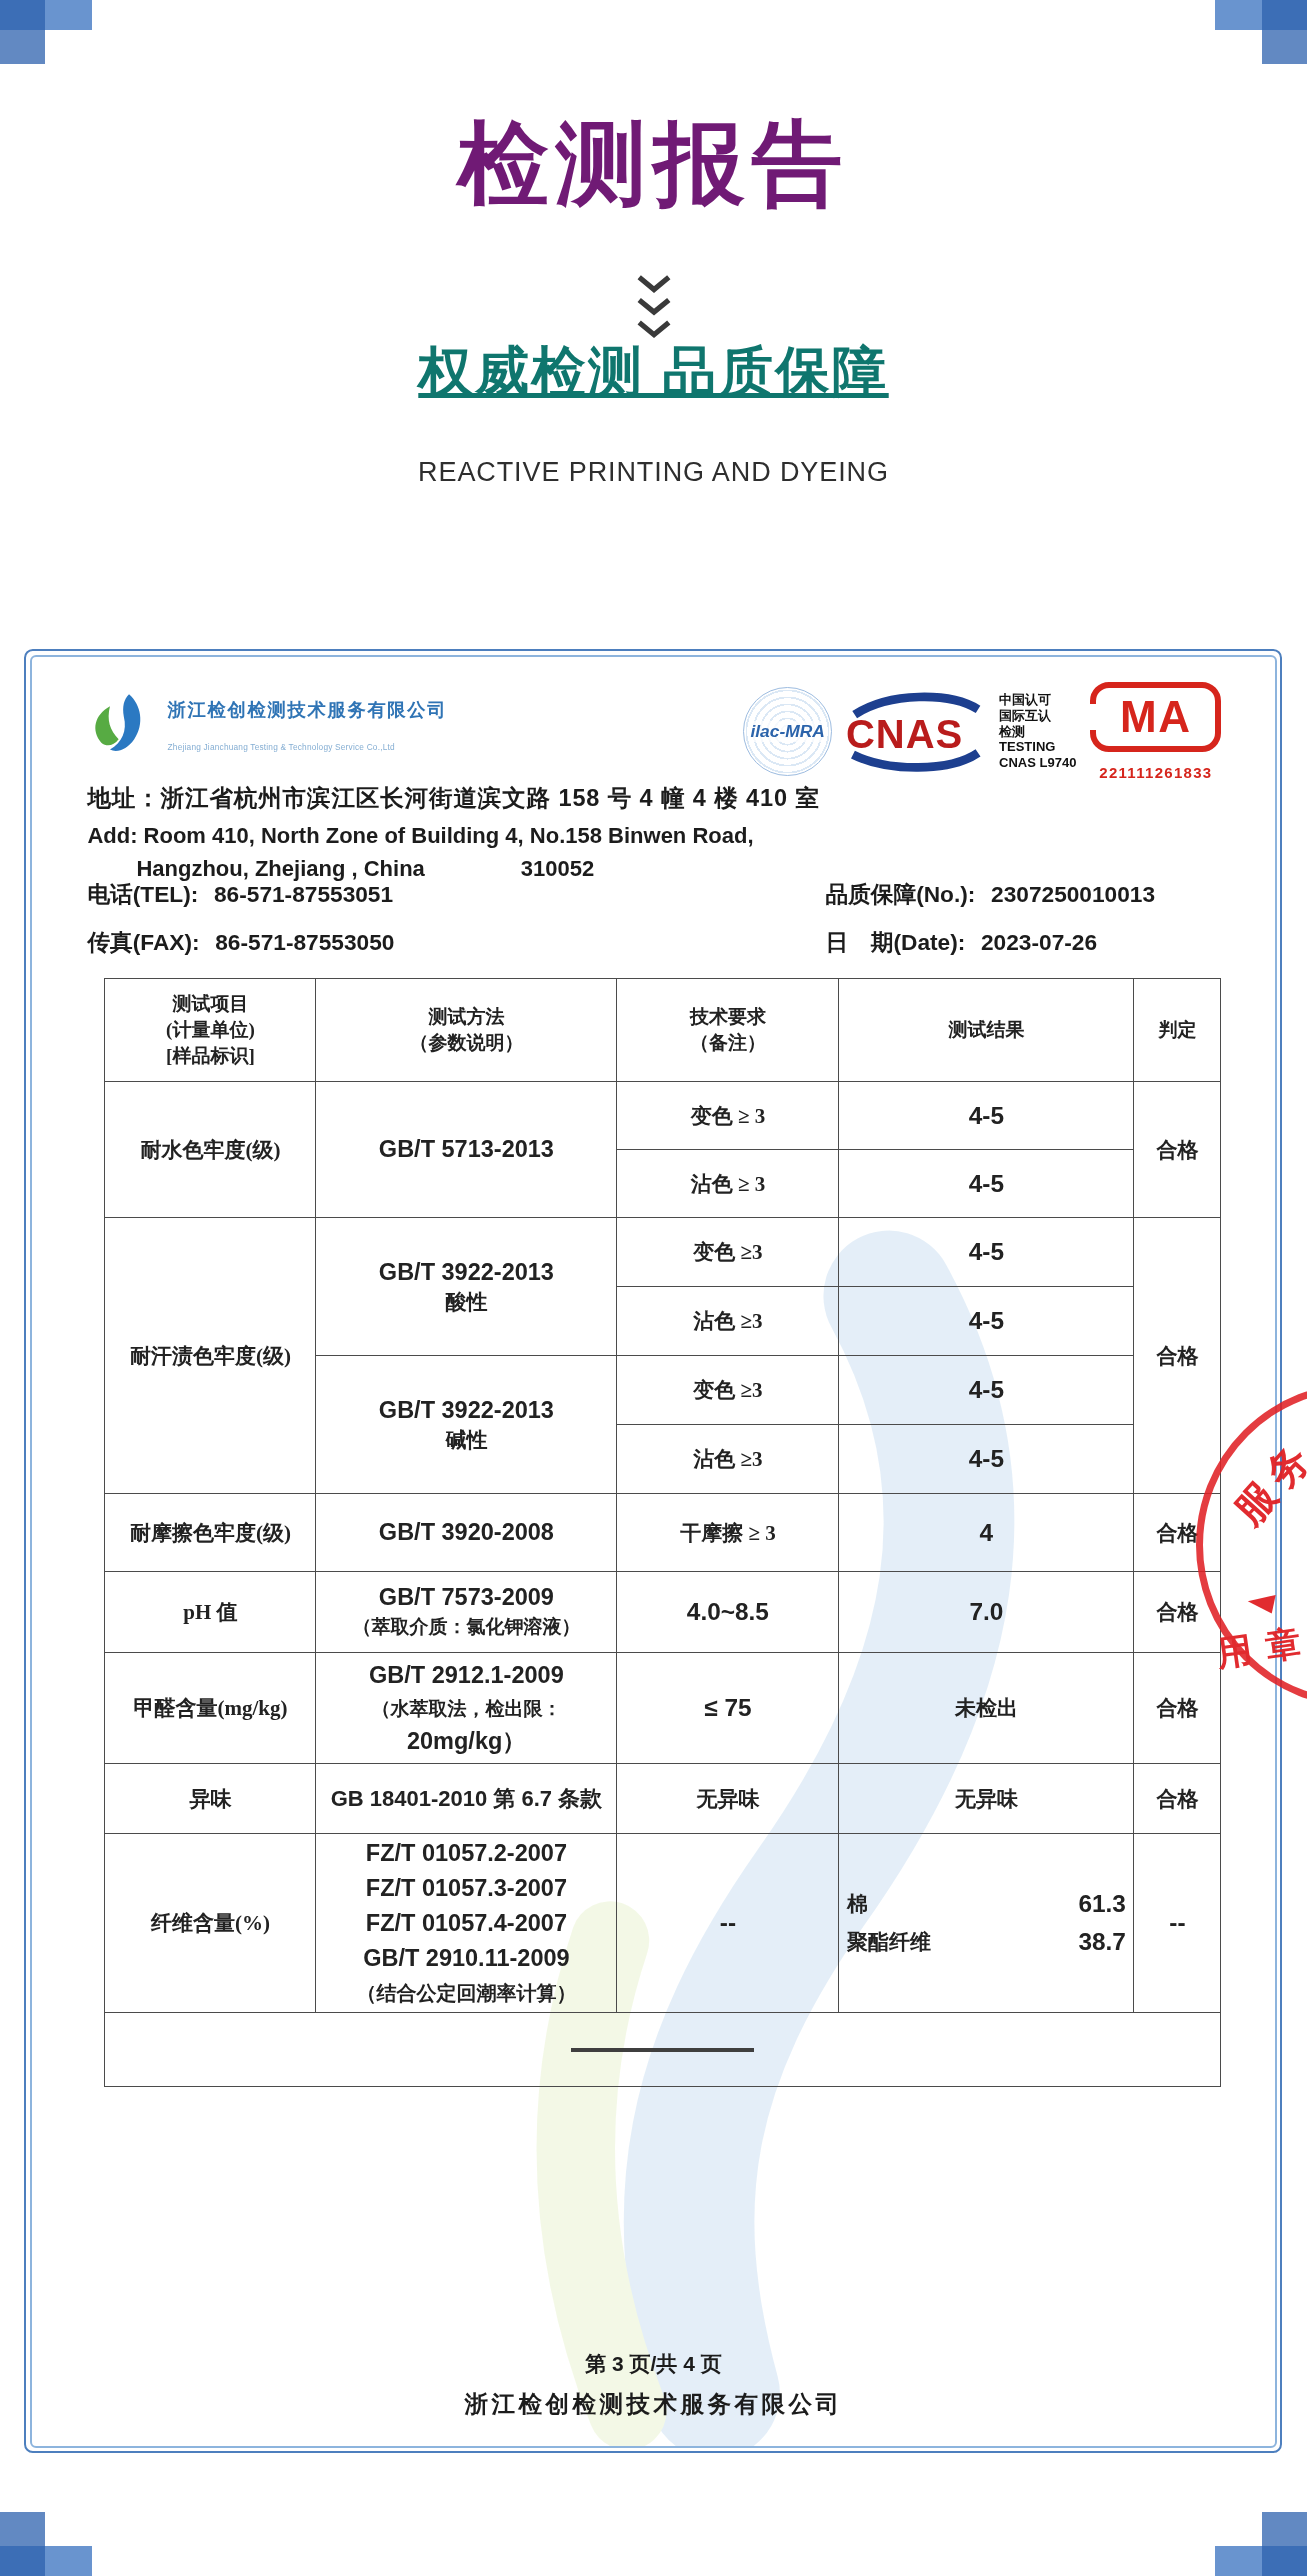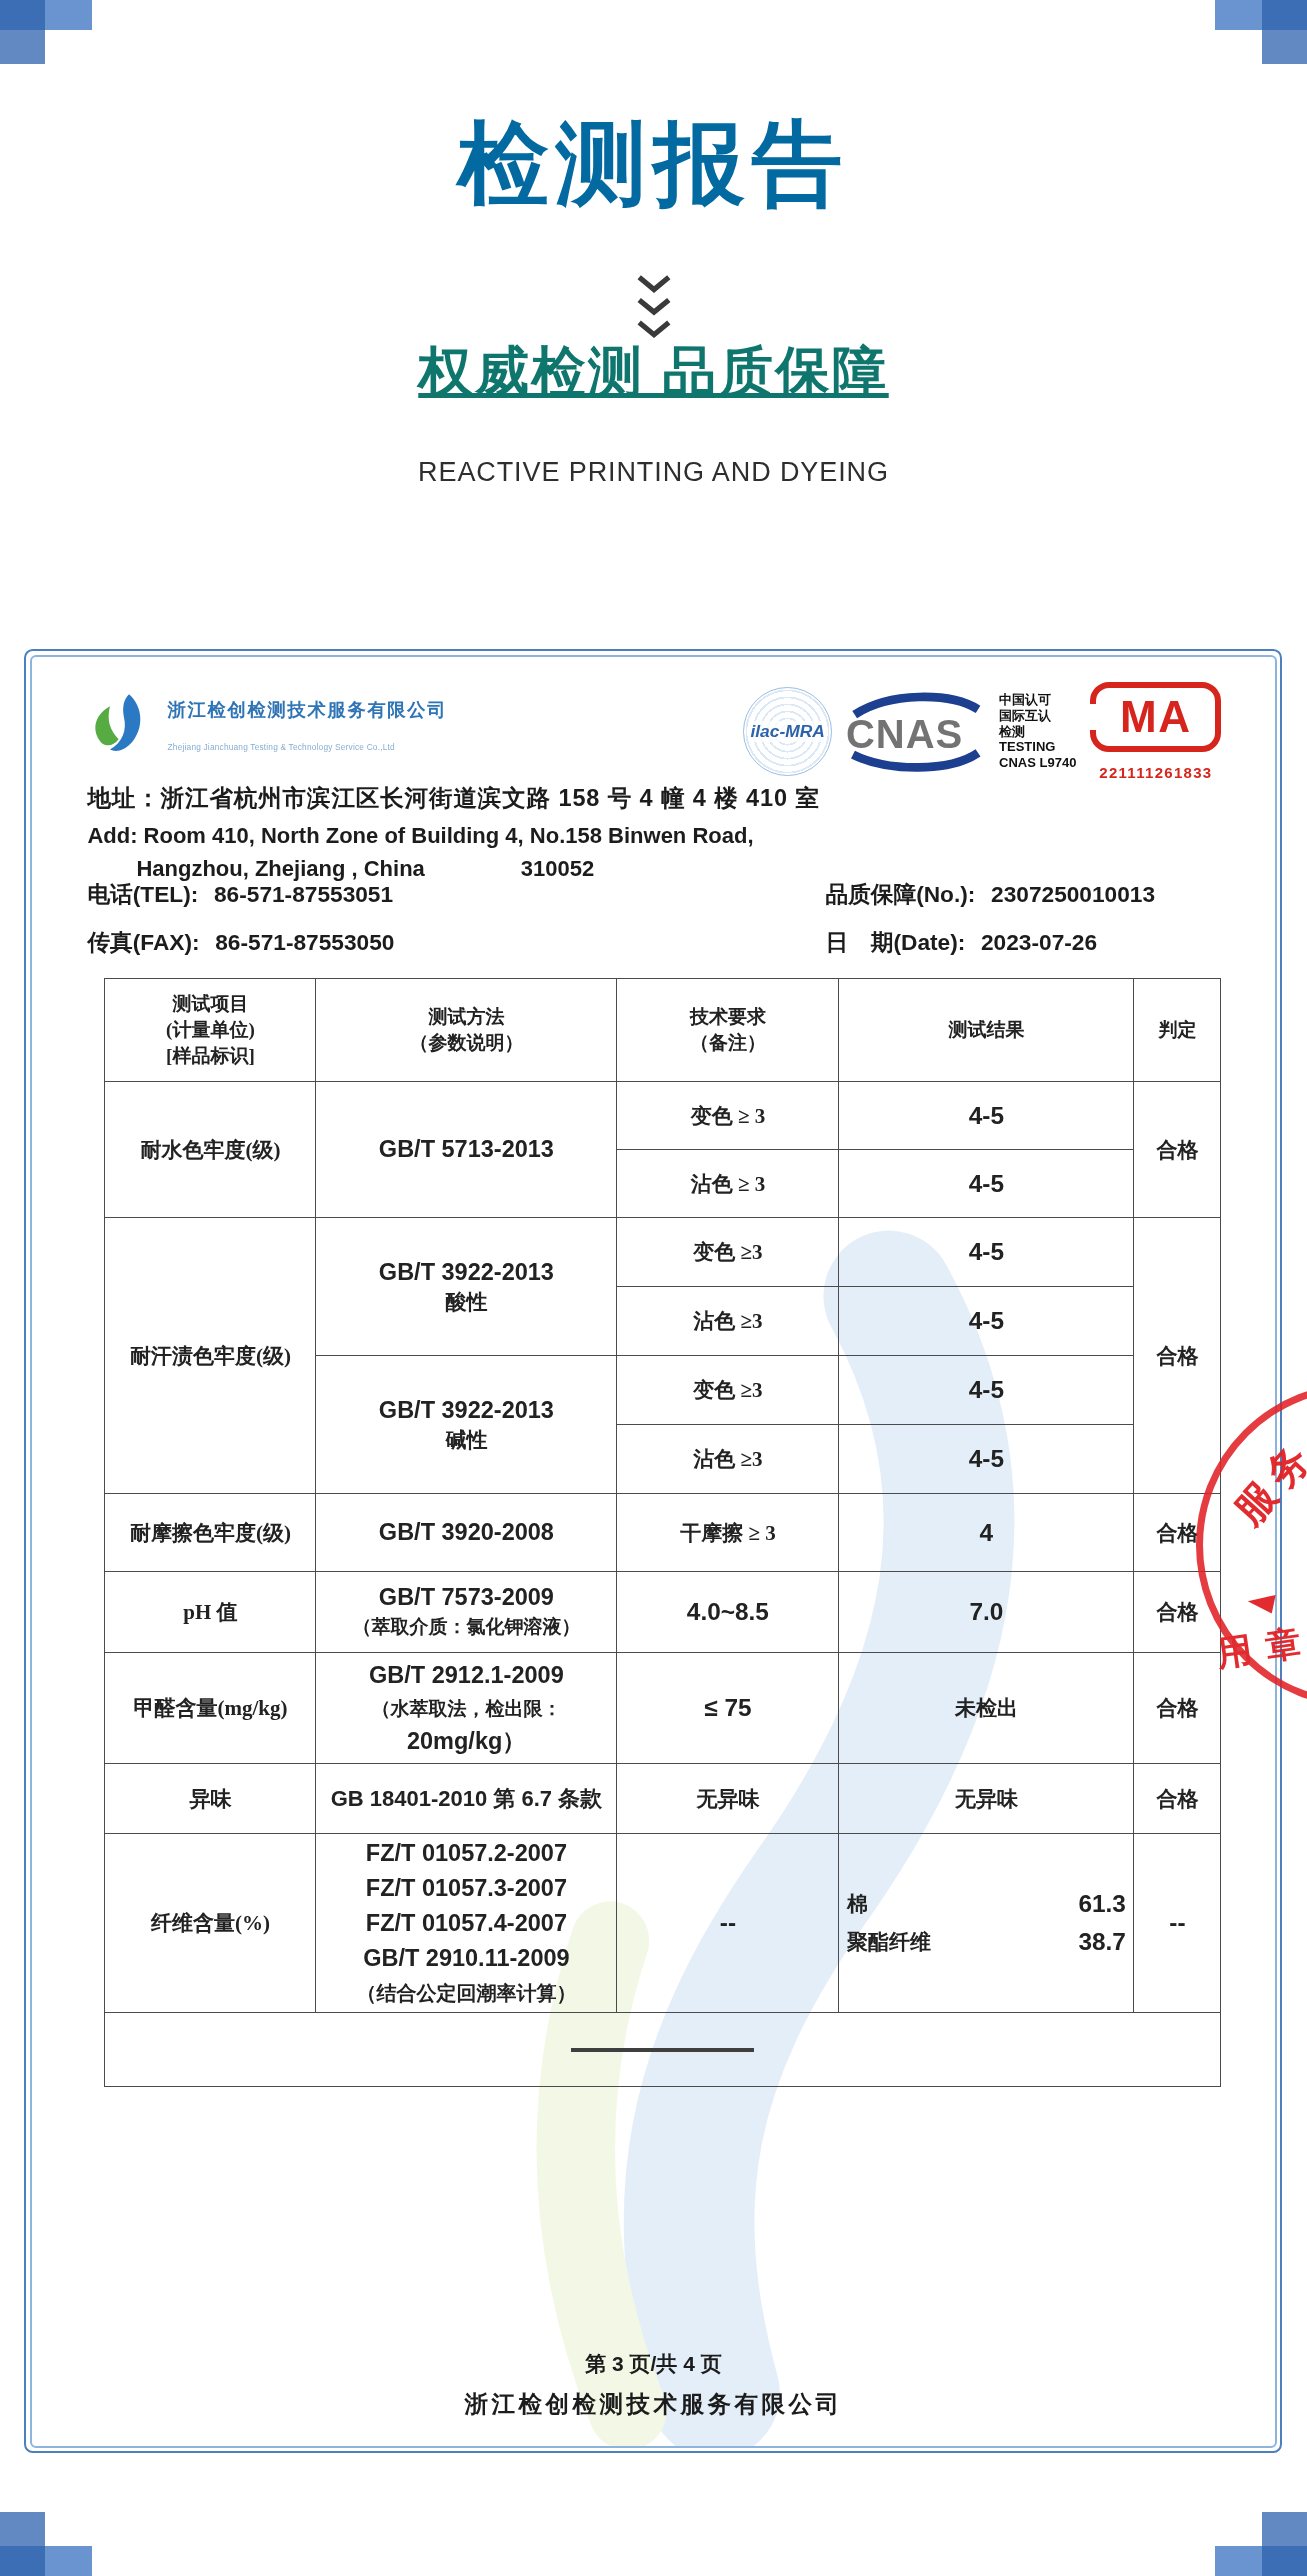--- a/index.html
+++ b/index.html
@@ -13,21 +13,21 @@
   .corner .bar-h { position:absolute; width:92px; height:30px; background:#4f81c7; opacity:.85; }
   .corner .bar-v { position:absolute; width:45px; height:64px; background:#2e62ad; opacity:.75; }
   .corner.tl { top:0; left:0; }    .corner.tl .bar-h{top:0;left:0;}   .corner.tl .bar-v{top:0;left:0;}
   .corner.tr { top:0; right:0; }   .corner.tr .bar-h{top:0;right:0;}  .corner.tr .bar-v{top:0;right:0;}
   .corner.bl { bottom:0; left:0; } .corner.bl .bar-h{bottom:0;left:0;}.corner.bl .bar-v{bottom:0;left:0;}
   .corner.br { bottom:0; right:0; }.corner.br .bar-h{bottom:0;right:0;}.corner.br .bar-v{bottom:0;right:0;}
 
   
   .hero-title {
     position:absolute; top:103px; left:0; width:100%;
-    text-align:center; font-size:91px; font-weight:800; letter-spacing:7px; color:#0369a1;
+    text-align:center; font-size:91px; font-weight:800; letter-spacing:7px; color:#701a75;
   }
   .chevrons { position:absolute; top:272px; left:50%; transform:translateX(-50%); }
   .hero-sub {
     position:absolute; top:336px; left:0; width:100%;
     text-align:center; font-size:54px; font-weight:700; letter-spacing:2.6px; color:#0f766e;text-decoration:underline;
   }
   .hero-sub-en {
     position:absolute; top:457px; left:0; width:100%;
     text-align:center; font-size:27px; font-weight:500; letter-spacing:0.9px; color:#2e2e2e;
   }
@@ -48,21 +48,21 @@
   .ilac {
     width:89px; height:89px; border-radius:50%;
     border:1.7px solid #9dbce0; color:#2c64ab; position:relative;
     background:
       repeating-radial-gradient(circle at 50% 50%, #ffffff 0 5.2px, #dbe8f5 5.2px 7px);
     display:flex; align-items:center; justify-content:center;
   }
   .ilac span { font-size:17.4px; font-weight:700; font-style:italic; color:#2c64ab;
                background:rgba(255,255,255,.75); padding:0 1.7px; }
   .cnas { position:relative; width:139px; height:84px; }
-  .cnas .word { position:absolute; top:22.7px; left:0; font-size:40px; font-weight:800; color:#737373; letter-spacing:0.9px; }
+  .cnas .word { position:absolute; top:22.7px; left:0; font-size:40px; font-weight:800; color:#b91c1c; letter-spacing:0.9px; }
   .cnas svg { position:absolute; left:0; top:0; }
   .cnas-block { font-size:13px; font-weight:700; line-height:15.7px; color:#111; }
   .cma { text-align:center; }
   .cma-shape { position:relative; width:131px; height:70px; border:6.1px solid #d6251c; border-radius:19px;
                display:flex; align-items:center; justify-content:center; }
   .cma-shape:before { content:""; position:absolute; left:-7.8px; top:15.7px; bottom:15.7px; width:10.5px; background:#fff; }
   .cma-shape span { font-size:44px; font-weight:800; color:#d6251c; letter-spacing:1.7px; }
   .cma-num { margin-top:12px; font-size:15px; font-weight:700; color:#d6251c; letter-spacing:1.3px; }
 
   

